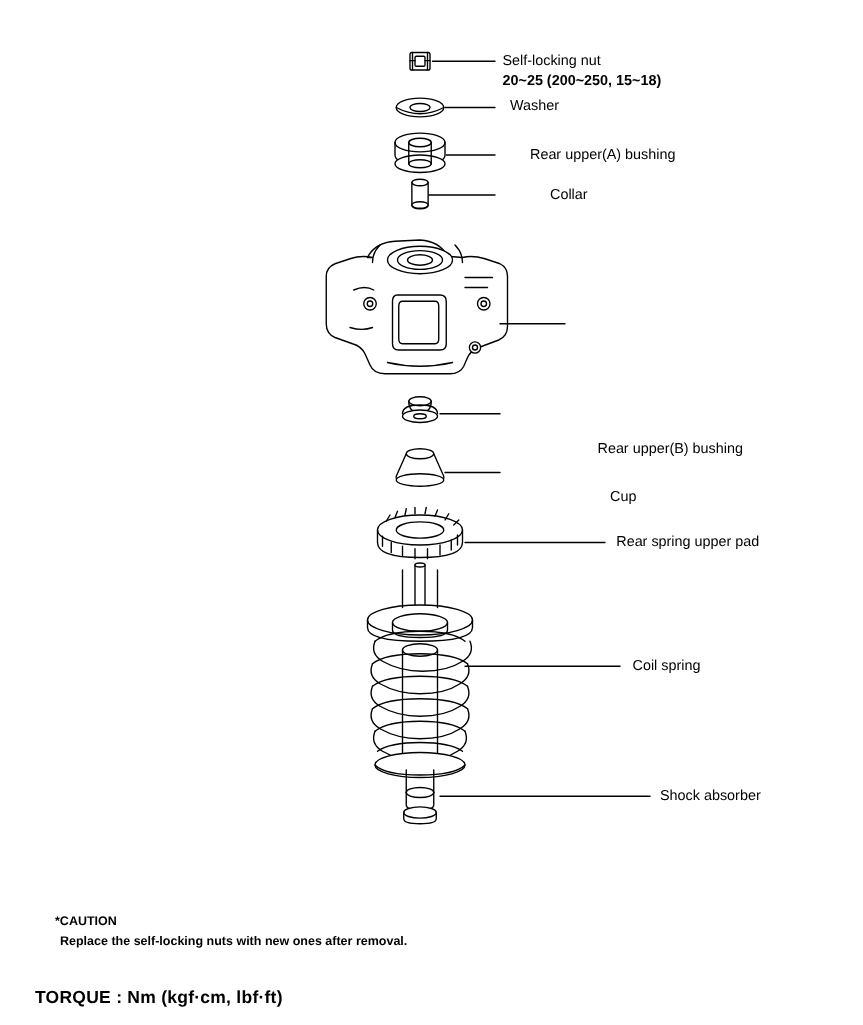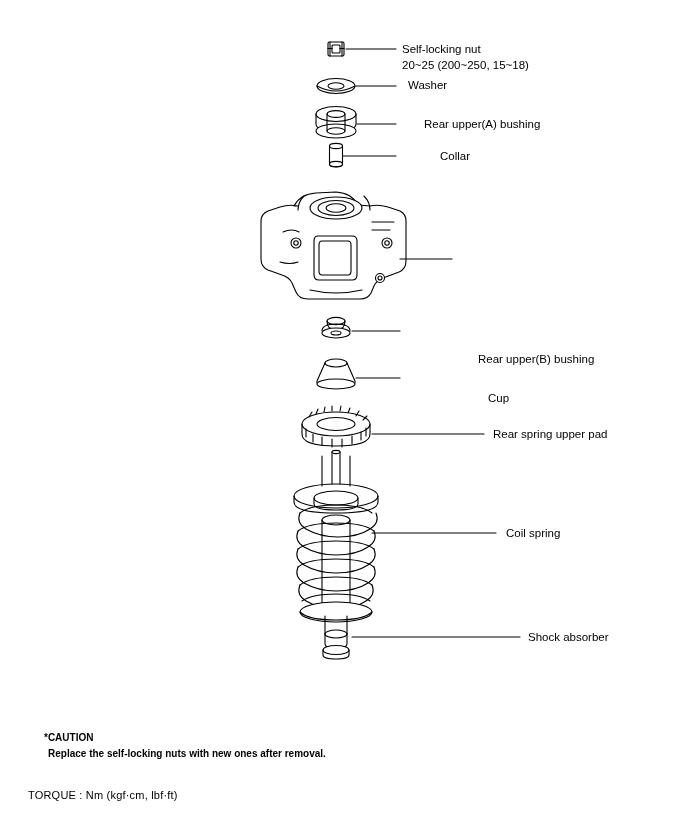--- a/index.html
+++ b/index.html
@@ -28,38 +28,38 @@
     height: 820px;
   }
   .label {
     position: absolute;
     font-size: 11.5px;
     line-height: 14px;
     white-space: nowrap;
     color: #000;
   }
   .label.bold {
-    font-weight: normal;
+    font-weight: bold;
   }
   .caution-block {
     position: absolute;
     left: 44px;
     top: 730px;
     font-size: 10px;
     font-weight: bold;
     line-height: 16px;
   }
   .caution-block .c-title { margin-left: 0px; }
   .caution-block .c-text { margin-left: 4px; }
   .torque-line {
     position: absolute;
     left: 28px;
     top: 789px;
-    font-size: 11px;
-    font-weight: normal;
+    font-size: 14px;
+    font-weight: bold;
     letter-spacing: 0.2px;
   }
 </style>
 </head>
 <body>
 
 <div id="diagram-root">
 
   <svg class="art" viewBox="0 0 690 820">
     <g fill="none" stroke="#000" stroke-width="1.1" stroke-linecap="round" stroke-linejoin="round">

